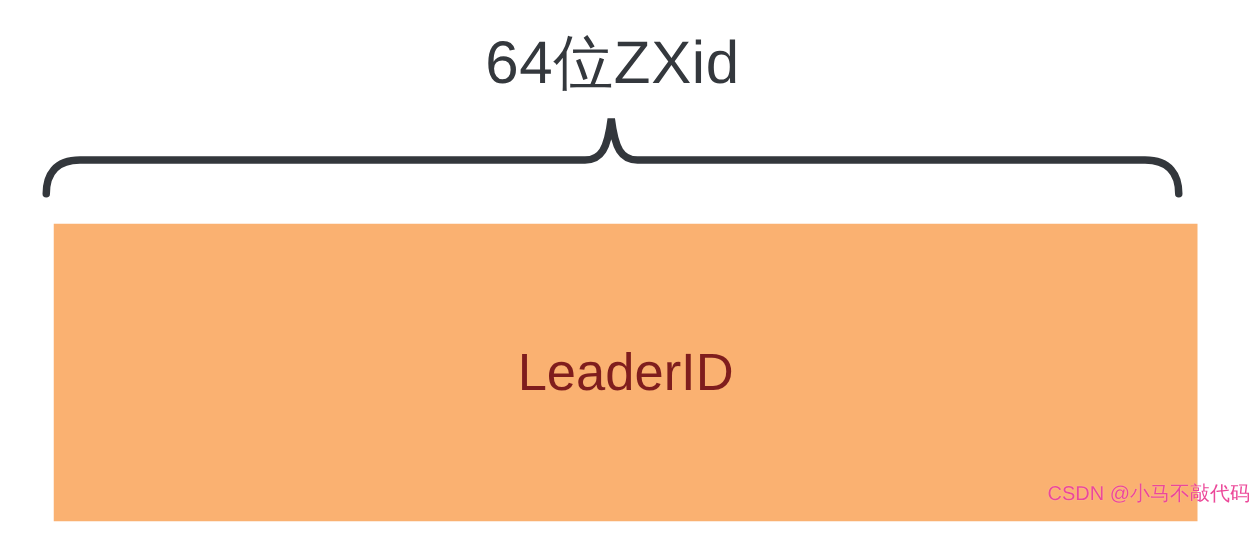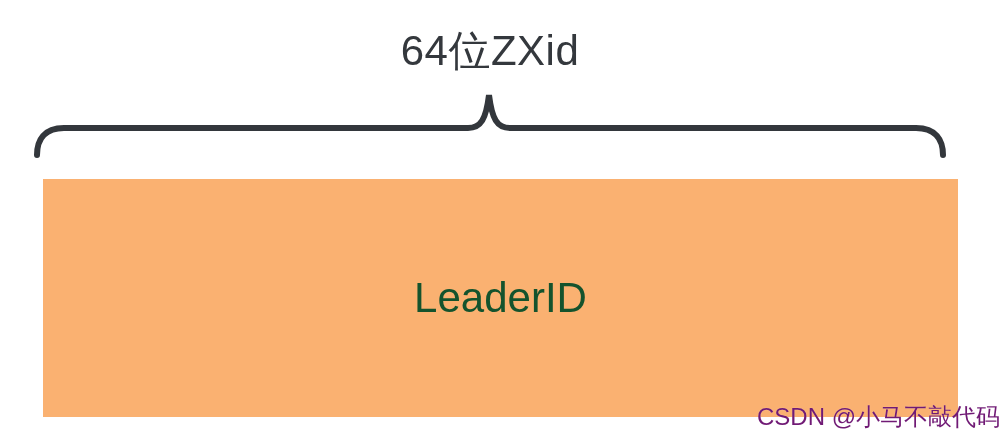--- a/index.html
+++ b/index.html
@@ -14,21 +14,21 @@
     height: 436px;
     background: #ffffff;
     overflow: hidden;
   }
   .title {
     position: absolute;
     left: 0;
     top: 26px;
     width: 980px;
     text-align: center;
-    font-size: 42px;
+    font-size: 48px;
     line-height: 50px;
     color: #34383D;
     letter-spacing: 0.5px;
   }
   .brace-svg {
     position: absolute;
     left: 0;
     top: 0;
     width: 1002px;
     height: 436px;
@@ -43,29 +43,29 @@
     display: flex;
   }
   .box {
     flex: 1 1 50%;
     display: flex;
     align-items: center;
     justify-content: center;
   }
   .box-label {
     font-size: 42px;
-    color: #14532d;
+    color: #7f1d1d;
   }
   .watermark {
     position: absolute;
     right: 2px;
-    top: 404px;
-    font-size: 24px;
+    top: 383px;
+    font-size: 16px;
     line-height: 26px;
-    color: #701a75;
+    color: #ec4899;
     white-space: nowrap;
     text-shadow: 0 0 1px rgba(255,255,255,0.4);
   }
 </style>
 </head>
 <body>
 
 <div id="canvas">
 
   <div class="title">64位ZXid</div>

